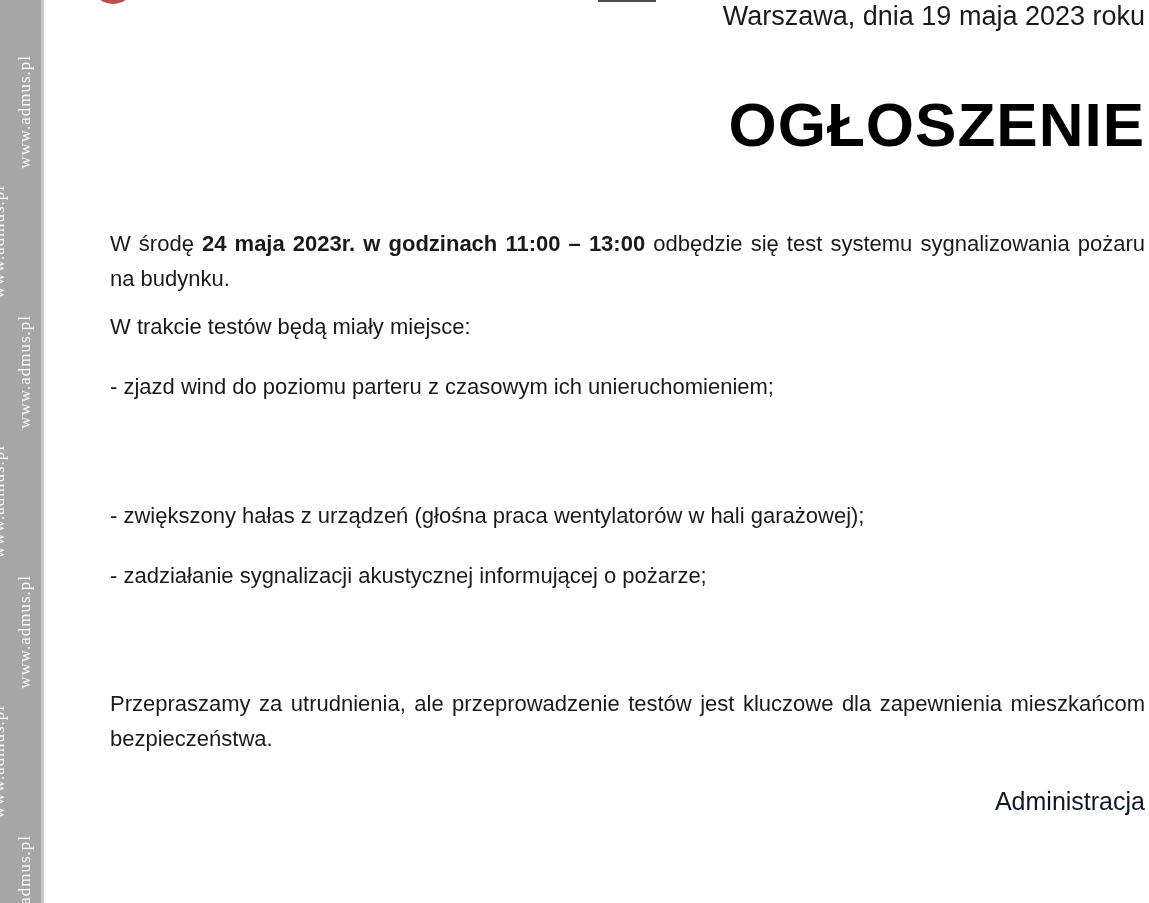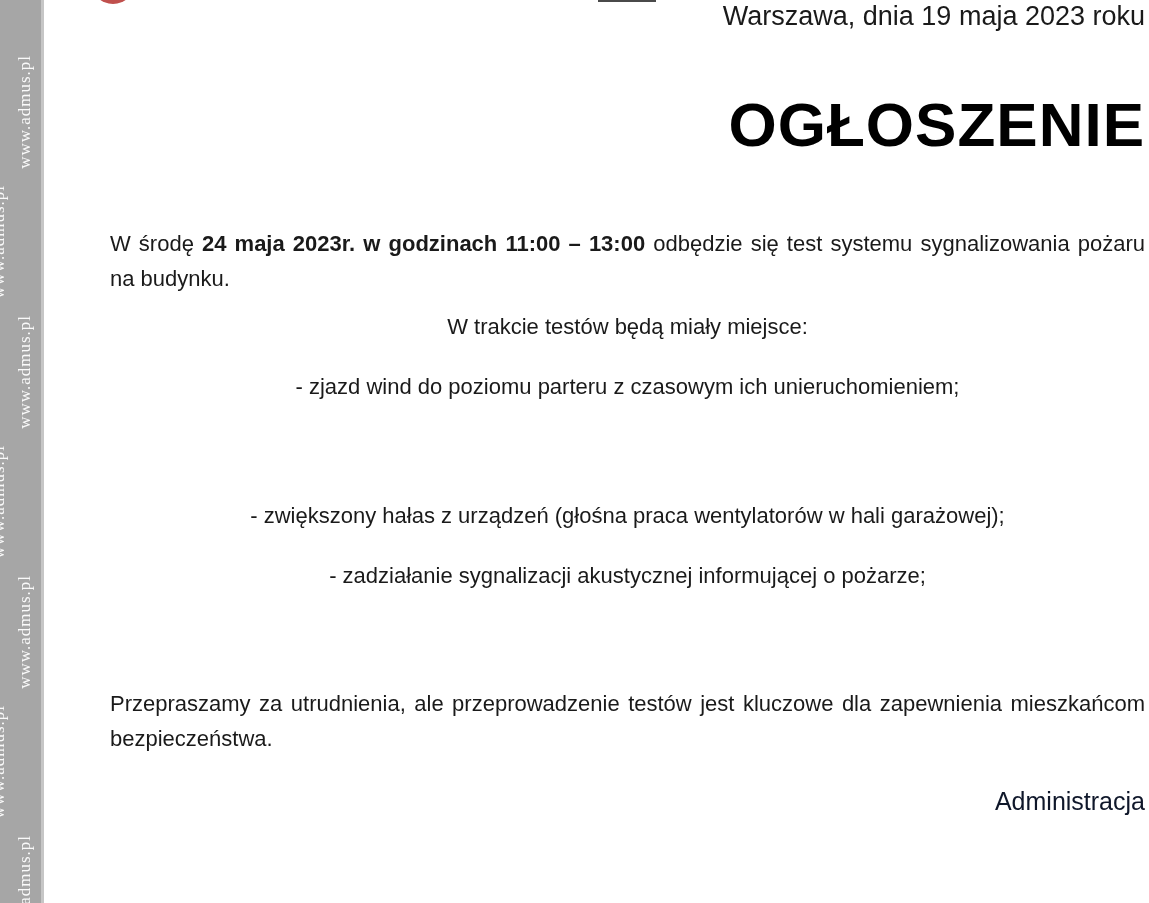--- a/index.html
+++ b/index.html
@@ -62,21 +62,20 @@
     letter-spacing:1px;
     text-align:right;
     color:#000000;
   }
   .para{
     position:absolute;
     left:110px;width:1035px;
     margin:0;
     font-size:22px;line-height:35px;
     color:#1a1a1a;
-    text-align:center;
   }
   .justify{text-align:justify;text-justify:inter-word;}
   .p1{top:198px;margin-top:28px;}
   .p2{top:309px;}
   .b1{top:369px;}
   .b2{top:431px;}
   .b3{top:498px;}
   .b4{top:558px;}
   .b5{top:621px;}
   .p3{top:686px;}

